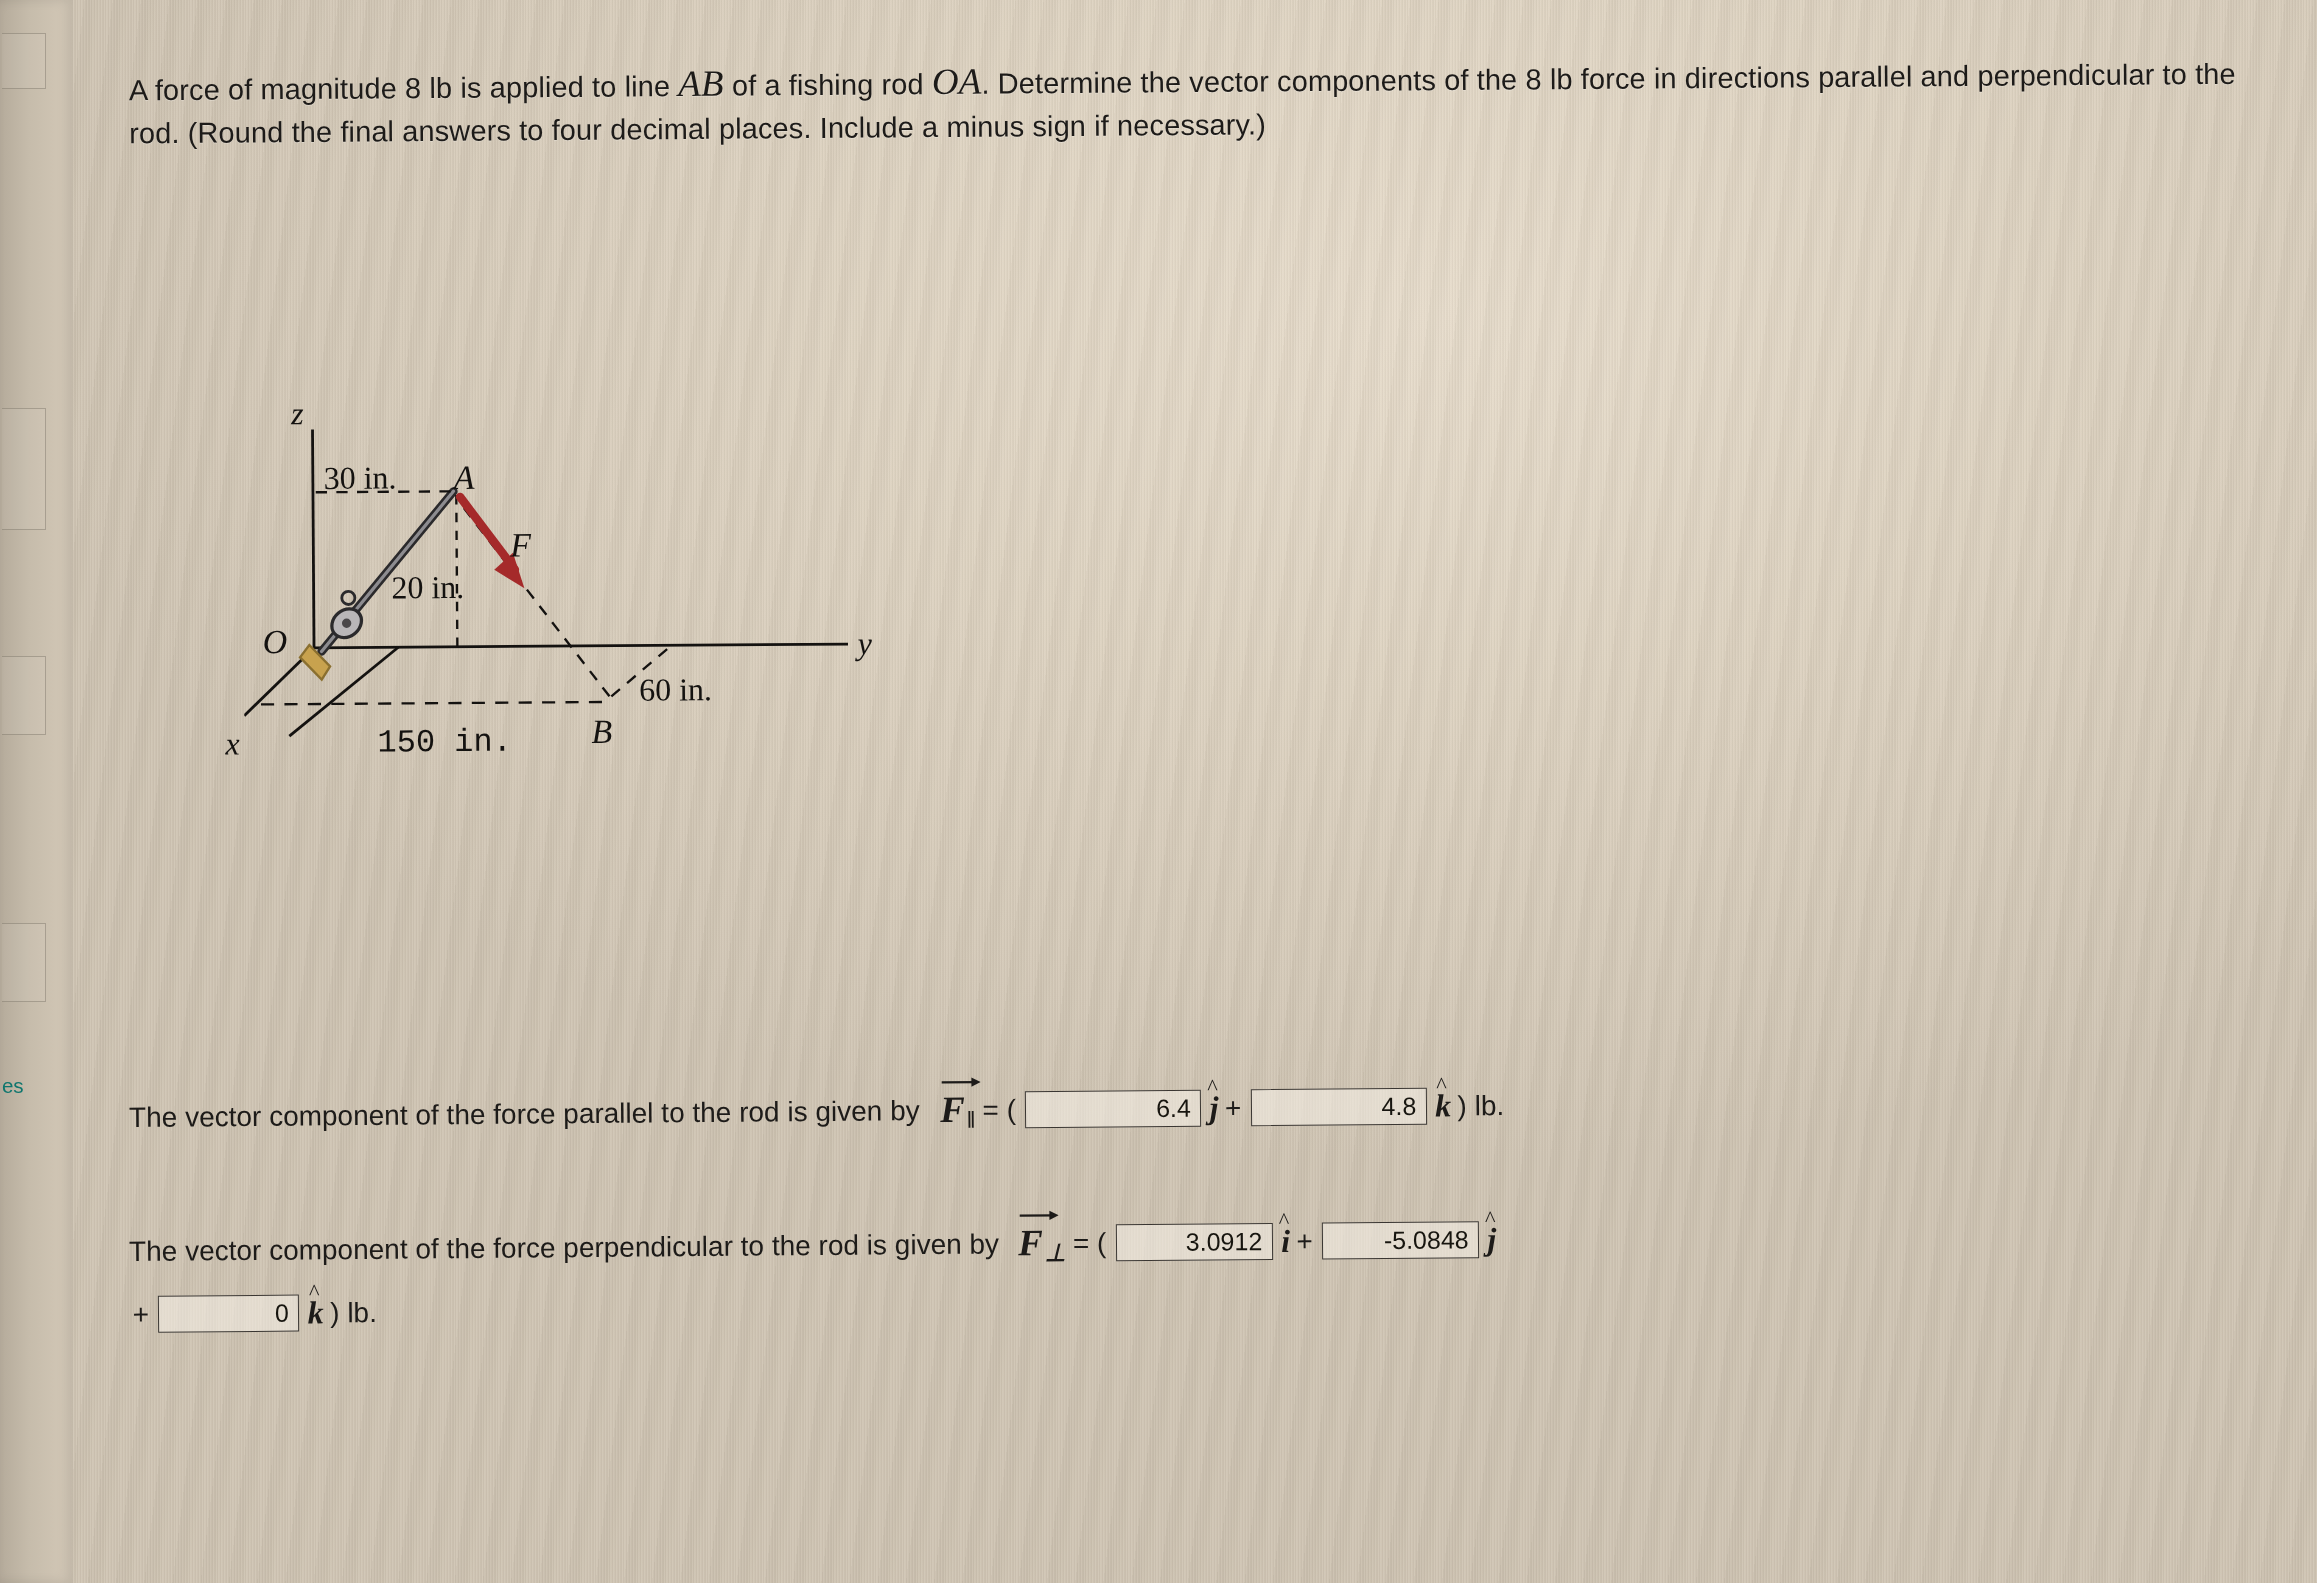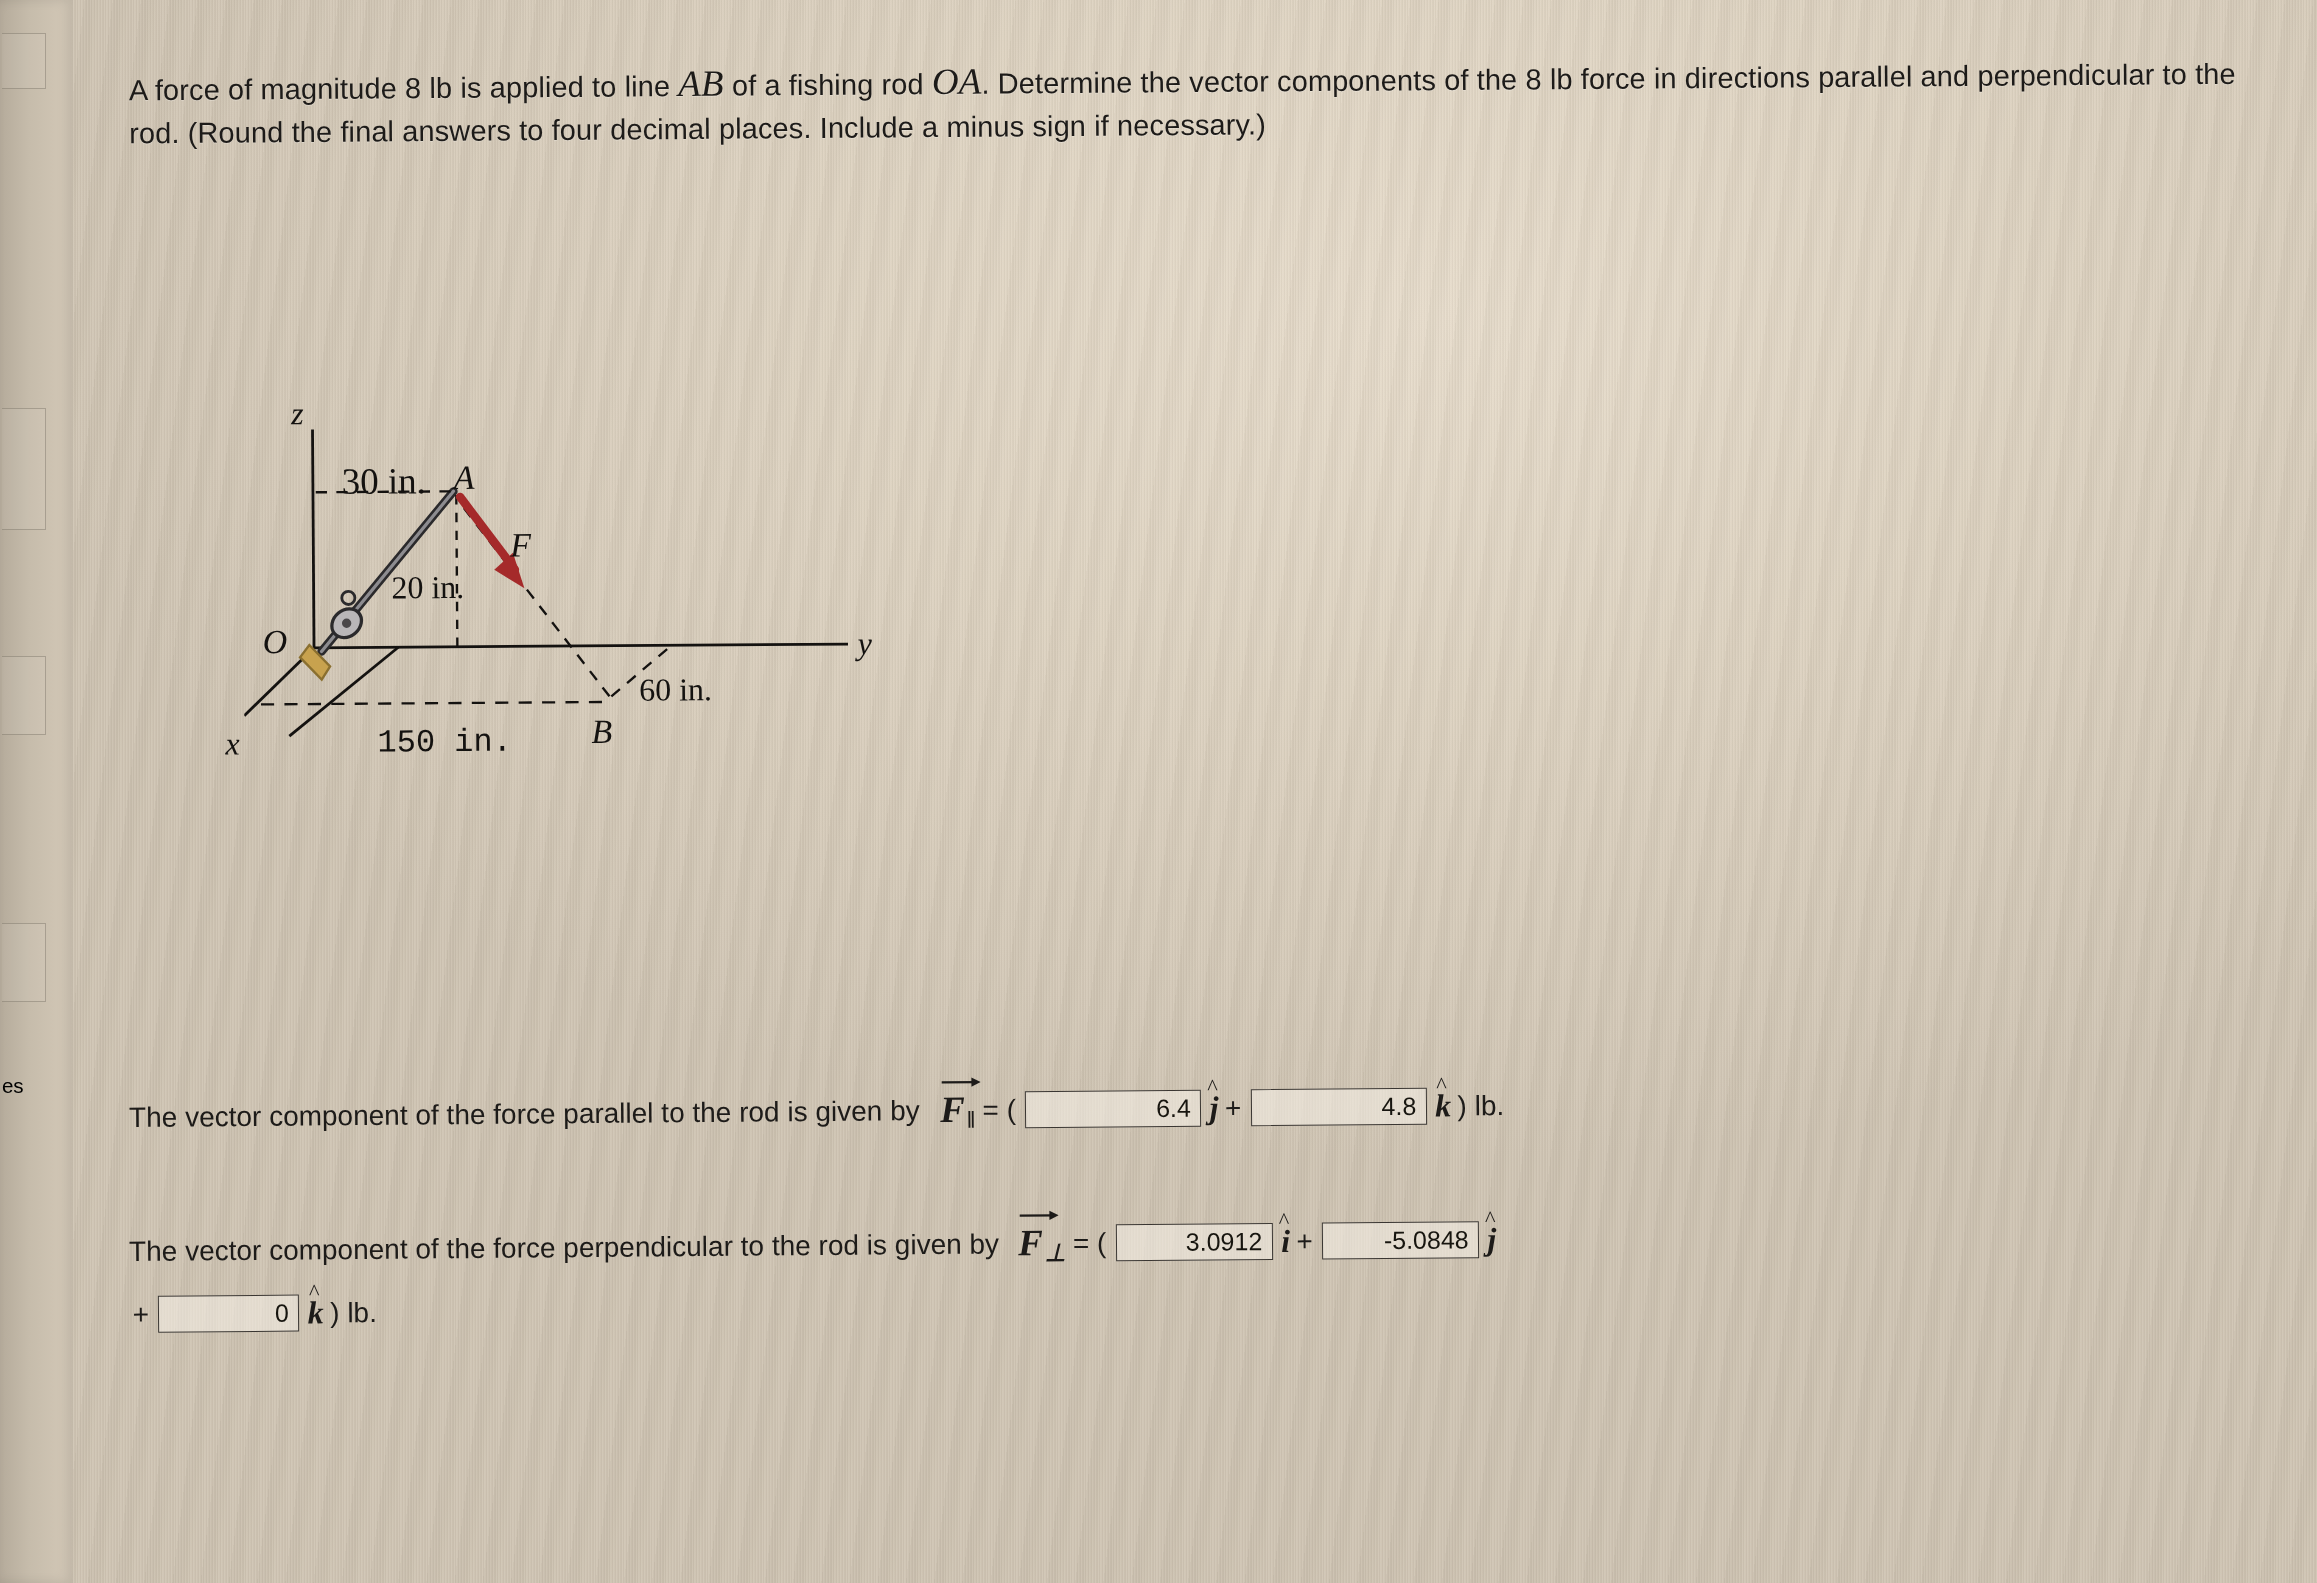--- a/index.html
+++ b/index.html
@@ -50,21 +50,21 @@
     width: 43px;
     border: 0.9px solid rgba(120,112,100,0.45);
     border-left: none;
     background: rgba(255,255,255,0.06);
   }
   #edge-es {
     position: absolute;
     left: 1.9px;
     top: 1074px;
     font-size: 20.6px;
-    color: #000000;
+    color: #0f766e;
   }
 
   
   .qtext {
     position: absolute;
     color: #1d1b19;
     font-size: 29px;
     line-height: 43px;
     letter-spacing: 0.1px;
     text-shadow: 0 0.9px 0 rgba(255,255,255,0.25);
@@ -215,21 +215,21 @@
   <div class="figlbl" style="left:49px; top:-11.2px; font-size:32px; font-style:italic;">z</div>
   <div class="figlbl" style="left:614px; top:223px; font-size:32px; font-style:italic;">y</div>
   <div class="figlbl" style="left:-19px; top:319px; font-size:32px; font-style:italic;">x</div>
 
   <div class="figlbl" style="left:19px; top:217px; font-size:34px; font-style:italic;">O</div>
   <div class="figlbl" style="left:211px; top:54px; font-size:34px; font-style:italic;">A</div>
   <div class="figlbl" style="left:347px; top:309px; font-size:34px; font-style:italic;">B</div>
 
   <div class="figlbl" style="left:267px; top:122px; font-size:34px; font-style:italic;">F</div>
 
-  <div class="figlbl" style="left:81px; top:54px; font-size:37px;margin-left:18px;">30 in.</div>
+  <div class="figlbl" style="left:81px; top:54px; font-size:32px;">30 in.</div>
   <div class="figlbl" style="left:148px; top:164px; font-size:32px;">20 in.</div>
   <div class="figlbl" style="left:395px; top:268px; font-size:32px;">60 in.</div>
   <div class="figlbl" style="left:133px; top:319px; font-size:32px;font-family:Liberation Mono, monospace;">150 in.</div>
 </div>
 
 <div id="ans1" class="answer-line">
   <span>The vector component of the force parallel to the rod is given by</span>
   <span style="width:20.6px"></span>
   <span class="vecsym">
     <span class="arrow">

